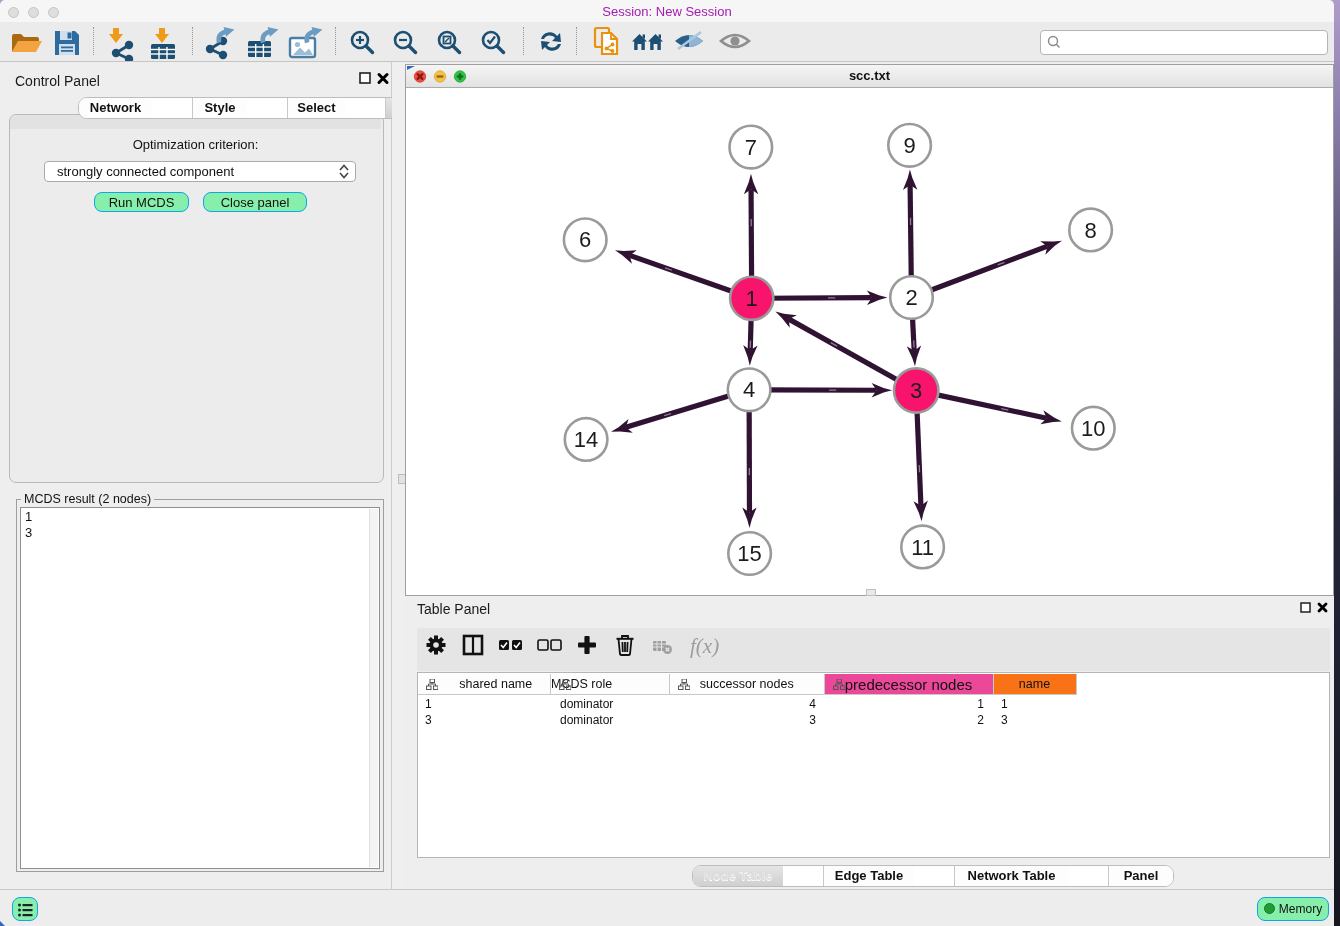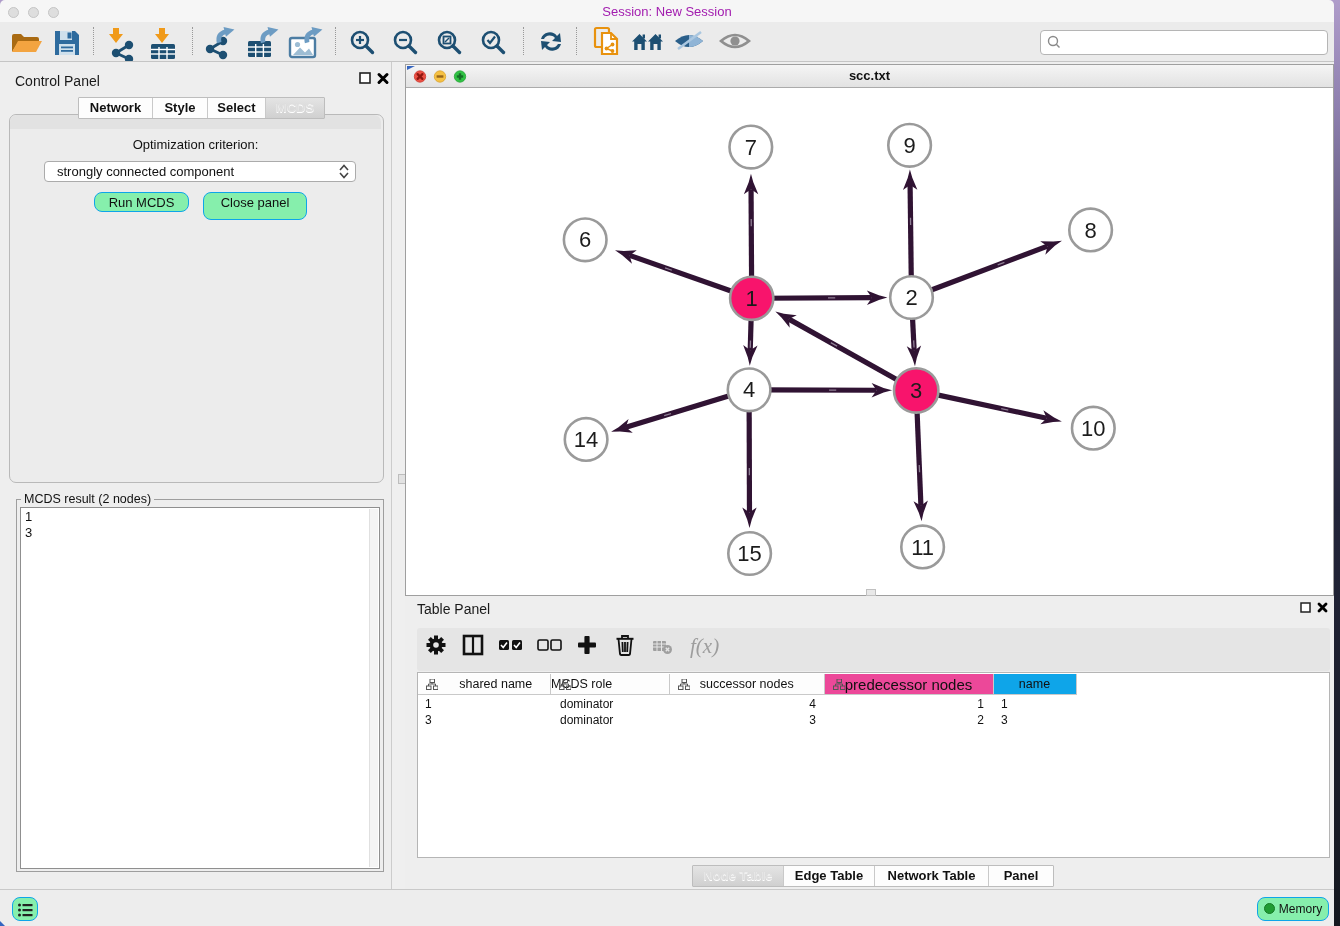--- a/index.html
+++ b/index.html
@@ -10,21 +10,21 @@
   #win{left:0;top:2px;width:1334px;height:924px;background:#eeeeee;border-radius:5px 5px 0 0;}
   #titlebar{left:0;top:0;width:1334px;height:22px;background:#f6f6f6;border-radius:5px 5px 0 0;}
   #titlebar .t{width:100%;text-align:center;font-size:13px;color:#a21caf;line-height:23px;}
   .tl{position:absolute;top:7px;width:11px;height:11px;border-radius:50%;background:#dedede;border:1px solid #c5c5c5;box-sizing:border-box;}
   #toolbar{left:0;top:22px;width:1334px;height:39px;background:#ebebeb;border-bottom:1px solid #c5c5c5;}
   .vsep{position:absolute;top:5px;height:28px;width:0;border-left:1px dotted #999;}
   #search{position:absolute;left:1040px;top:8px;width:286px;height:23px;background:#fff;border:1px solid #b5b5b5;border-radius:4px;}
   #cpanel{left:0;top:62px;width:391px;height:827px;background:#eeeeee;border-right:1px solid #cccccc;}
   .hdr{font-size:14px;color:#1a1a1a;}
   
-  .tabgrp{position:absolute;display:flex;height:20px;border:1px solid #bdbdbd;border-radius:1px;overflow:hidden;background:#fff;}
+  .tabgrp{position:absolute;display:flex;height:20px;border:1px solid #bdbdbd;border-radius:9px;overflow:hidden;background:#fff;gap:40px;}
   .tabgrp .tab{height:20px;line-height:20px;text-align:center;font-size:13px;font-weight:700;color:#111;background:#fdfdfd;border-left:1px solid #c9c9c9;}
   .tabgrp .tab:first-child{border-left:none;}
   .tabgrp .sel{background:linear-gradient(#e4e4e4,#d0d0d0);color:#dedede;text-shadow:0 1px 0 #fff;}
   
   .btn{position:absolute;background:#86efac;border:1px solid #0ea5e9;border-radius:8px;font-size:13px;color:#111;text-align:center;box-sizing:border-box;}
   
   #tpanel{left:405px;top:598px;width:929px;height:291px;background:#eeeeee;}
   .cell{position:absolute;box-sizing:border-box;font-size:12px;color:#111;}
 </style>
 </head>
@@ -206,21 +206,21 @@
   <div class="abs" style="left:44px;top:99px;width:310px;height:19px;background:#fff;border:1px solid #ababab;border-radius:4px;">
     <div style="position:absolute;left:12px;top:0;font-size:13px;line-height:19px;color:#111;">strongly connected component</div>
     <svg width="12" height="16" style="position:absolute;right:5px;top:2px;">
       <path d="M2 6 L6 1.5 L10 6" fill="none" stroke="#444" stroke-width="1.6"></path>
       <path d="M2 9 L6 13.5 L10 9" fill="none" stroke="#444" stroke-width="1.6"></path>
     </svg>
   </div>
 
   <div class="abs" style="left:0;top:75px;width:391px;text-align:center;font-size:13px;color:#111;">Optimization criterion:</div>
   <div class="btn" style="left:94px;top:130px;width:95px;height:20px;line-height:19px;">Run MCDS</div>
-  <div class="btn" style="left:203px;top:130px;width:104px;height:28px;line-height:19px;text-align:center;">Close panel</div>
+  <div class="btn" style="left:203px;top:130px;width:104px;height:20px;line-height:19px;text-align:center;">Close panel</div>
 
   <div class="abs" style="left:16px;top:437px;width:366px;height:371px;border:1px solid #9e9e9e;"></div>
   <div class="abs" style="left:21px;top:430px;background:#eeeeee;padding:0 3px;font-size:12.5px;color:#111;">MCDS result (2 nodes)</div>
   <div class="abs" style="left:20px;top:445px;width:358px;height:360px;background:#fff;border:1px solid #8f8f8f;">
     <div style="position:absolute;left:4px;top:1px;font-size:13px;color:#111;line-height:16px;">1<br>3</div>
     <div style="position:absolute;right:1px;top:1px;width:8px;height:358px;background:#f4f4f4;border-left:1px solid #e0e0e0;"></div>
   </div>
 </div>
 
 <div class="abs" style="left:392px;top:62px;width:13px;height:827px;background:#efefef;"></div>
@@ -400,21 +400,21 @@
           <rect x="0.5" y="7" width="4.5" height="3.5" fill="none" stroke="#555" stroke-width="1"></rect>
           <rect x="7.5" y="7" width="4.5" height="3.5" fill="none" stroke="#555" stroke-width="1"></rect>
           <path d="M6 3.5 L6 5 L2.5 5 L2.5 7 M6 5 L9.5 5 L9.5 7" stroke="#555" fill="none" stroke-width="1"></path>
         </svg>successor nodes</div>
       <div class="cell" style="left:419.5px;top:76px;width:169px;height:21px;border-right:1px solid #c9c9c9;border-bottom:1px solid #c9c9c9;background:#ec4899;text-align:center;line-height:21px;font-size:15px;"><svg width="12" height="11" style="position:absolute;left:8px;top:5px;">
           <rect x="4" y="0" width="4.5" height="3.5" fill="none" stroke="#555" stroke-width="1"></rect>
           <rect x="0.5" y="7" width="4.5" height="3.5" fill="none" stroke="#555" stroke-width="1"></rect>
           <rect x="7.5" y="7" width="4.5" height="3.5" fill="none" stroke="#555" stroke-width="1"></rect>
           <path d="M6 3.5 L6 5 L2.5 5 L2.5 7 M6 5 L9.5 5 L9.5 7" stroke="#555" fill="none" stroke-width="1"></path>
         </svg>predecessor nodes</div>
-      <div class="cell" style="left:588.5px;top:76px;width:83px;height:21px;border-right:1px solid #c9c9c9;border-bottom:1px solid #c9c9c9;background:#0ea5e9;text-align:center;line-height:21px;font-size:12.5px;">name</div>
+      <div class="cell" style="left:588.5px;top:76px;width:83px;height:21px;border-right:1px solid #c9c9c9;border-bottom:1px solid #c9c9c9;background:#f97316;text-align:center;line-height:21px;font-size:12.5px;">name</div>
     </div>
   <div id="trows">
       <div class="cell" style="left:20px;top:99px;">1</div>
       <div class="cell" style="left:155px;top:99px;">dominator</div>
       <div class="cell" style="left:265px;top:99px;width:146px;text-align:right;">4</div>
       <div class="cell" style="left:419px;top:99px;width:160px;text-align:right;">1</div>
       <div class="cell" style="left:596px;top:99px;">1</div>
       <div class="cell" style="left:20px;top:115px;">3</div>
       <div class="cell" style="left:155px;top:115px;">dominator</div>
       <div class="cell" style="left:265px;top:115px;width:146px;text-align:right;">3</div>

